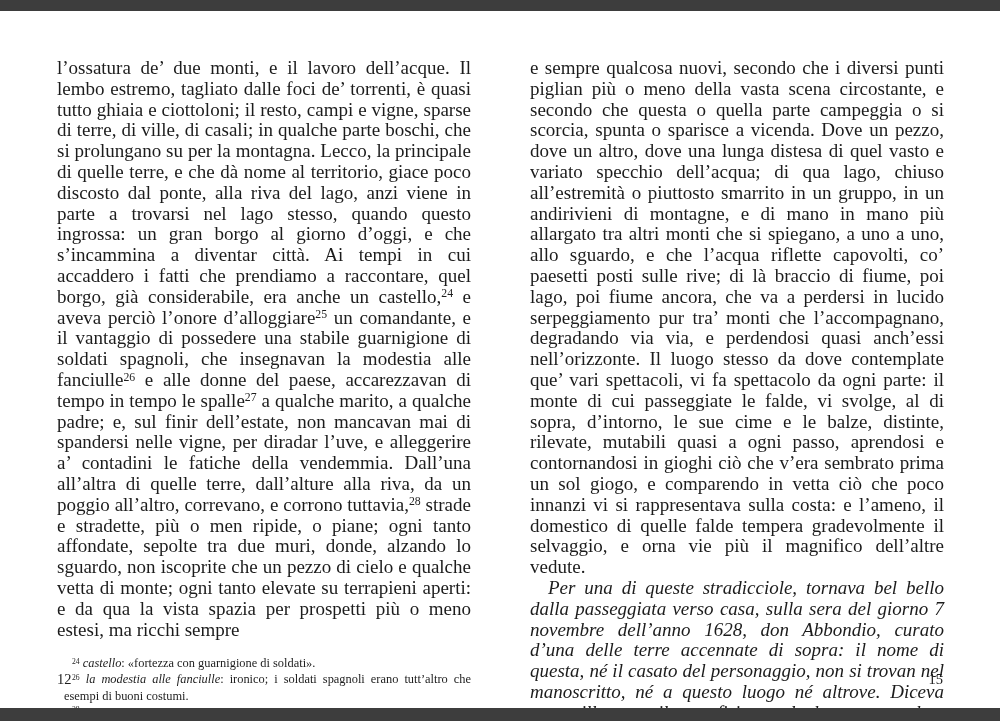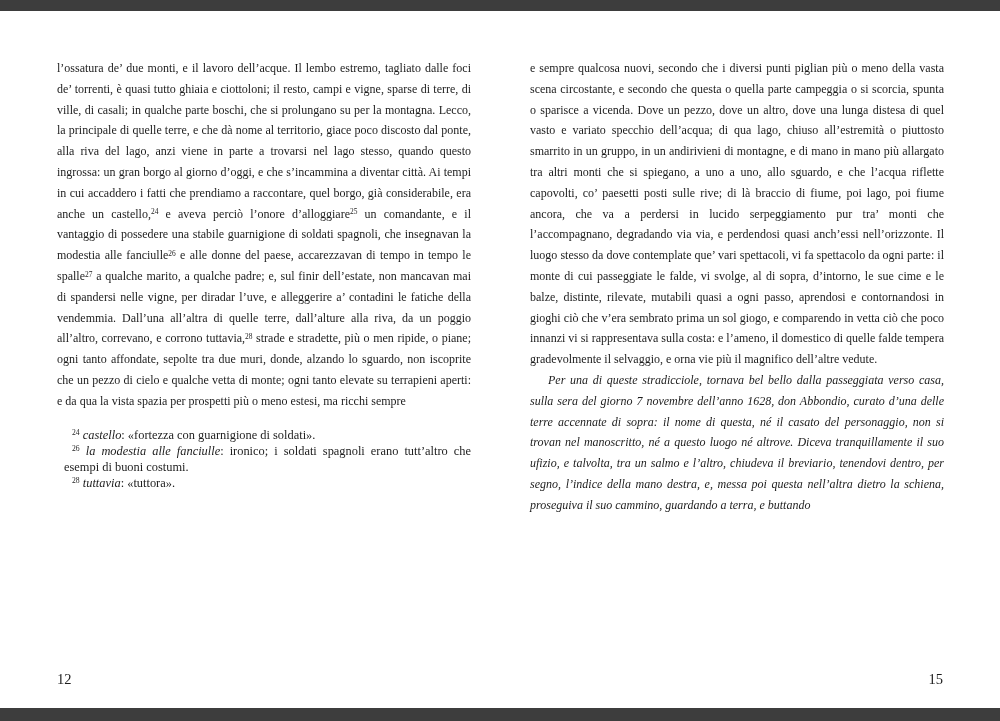--- a/index.html
+++ b/index.html
@@ -18,21 +18,21 @@
     position:absolute; top:11px; left:0;
     width:1000px; height:697px;
     background:#ffffff;
     display:flex;
   }
   .page { position:relative; width:500px; height:697px; }
   .text-col { position:absolute; top:47px; width:414px; }
   .page.left  .text-col { left:57px; }
   .page.right .text-col { left:30px; }
   p.body {
-    font-size:12px;
+    font-size:19px;
     line-height:20.8px;
     text-align:justify;
     hyphens:auto;
     -webkit-hyphens:auto;
   }
   p.body.indent { text-indent:18px;font-style:italic; }
   .footnotes { margin-top:15px; }
   .footnotes p.fn {
     font-size:12.4px;
     line-height:16.1px;

